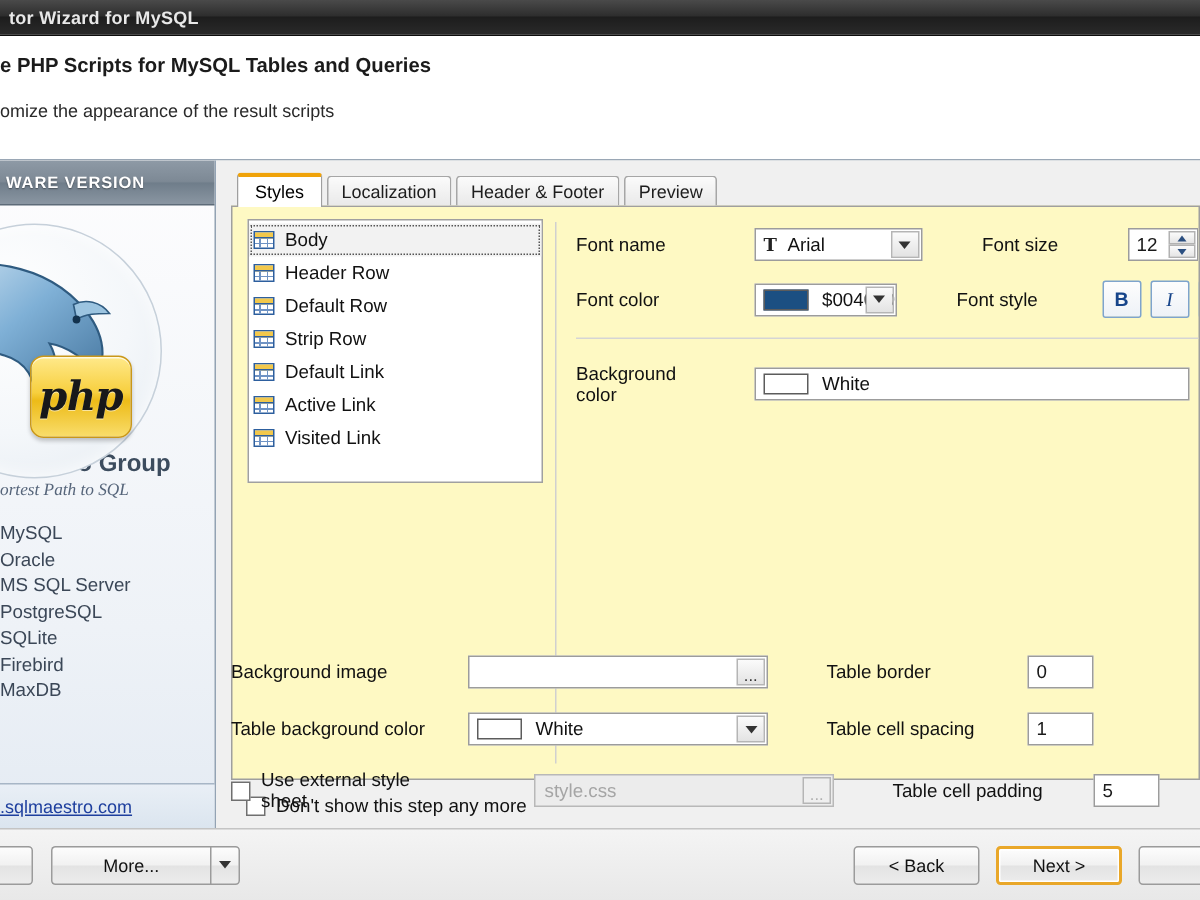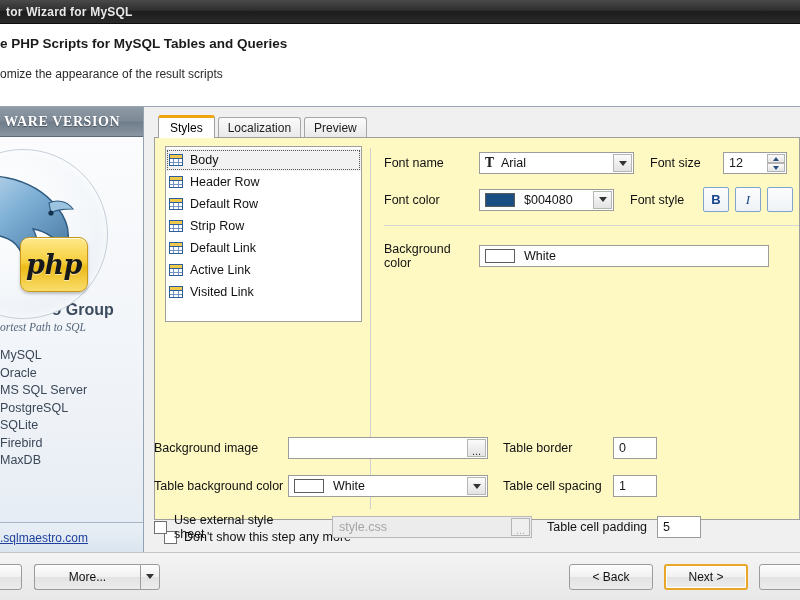--- a/index.html
+++ b/index.html
@@ -34,25 +34,24 @@
 
   
   .sidebar {
     width:144px; flex:0 0 144px; position:relative;
     background:linear-gradient(180deg,#fdfdfe 0%, #eef2f7 70%, #e4ebf3 100%);
     border-right:1px solid #93a3b4; display:flex; flex-direction:column;
   }
   .sb-banner {
     height:30px; flex:0 0 30px;
     background:linear-gradient(180deg,#8e9aa6 0%, #7d8995 48%, #6f7d8a 52%, #8a96a2 100%);
-    color:#fff; font-size:14px; font-weight:bold; letter-spacing:.6px;
+    color:#fff; font-size:11px; font-weight:bold; letter-spacing:.6px;
     display:flex; align-items:center; padding-left:4px;
     border-bottom:1px solid #5d6b78;
     text-shadow:0 1px 1px rgba(0,0,0,.4);
-    font-family:Liberation Serif, serif;
   }
   .sb-logo { position:relative; height:160px; flex:0 0 160px; }
   .sb-circle {
     position:absolute; left:-62px; top:12px; width:170px; height:170px;
     border-radius:50%; background:radial-gradient(circle at 38% 32%,#ffffff 0%,#f4f7fa 55%,#e3eaf1 100%);
     border:1px solid #c6d0da; box-shadow:inset 0 0 12px rgba(255,255,255,.9);
   }
   .dolphin { position:absolute; left:-55px; top:28px; }
   .php-badge {
     position:absolute; left:20px; top:100px; width:68px; height:55px;
@@ -115,21 +114,21 @@
     background:
       linear-gradient(90deg, transparent 3px, #6f93c4 3px, #6f93c4 4px, transparent 4px),
       linear-gradient(90deg, transparent 8px, #6f93c4 8px, #6f93c4 9px, transparent 9px),
       linear-gradient(180deg, transparent 3px, #6f93c4 3px, #6f93c4 4px, transparent 4px);
   }
 
   .vdiv { width:1px; background:#d0d0d0; margin:10px 0; flex:0 0 1px; }
 
   
   .panel-right { flex:1 1 auto; padding:14px 0 0 13px; min-width:0; }
-  .row { display:flex; align-items:center; margin-bottom:13px; }
+  .row { display:flex; align-items:center; margin-bottom:13px;gap:24px; }
   .lbl { font-size:12.5px; color:#111; }
   .lbl.w1 { width:95px; flex:0 0 95px; }
   .lbl.w2 { width:73px; flex:0 0 73px; margin-left:16px;}
   .lbl.w3 { width:134px; flex:0 0 134px; }
 
   .combo {
     height:22px; border:1px solid #9c9c9c; background:#fff;
     display:flex; align-items:center; position:relative; padding-left:5px;
     font-size:12.5px; color:#111;
   }
@@ -253,20 +252,21 @@
       <div class="sb-footer">
         <a class="sb-link" href="#">.sqlmaestro.com</a>
       </div>
     </div>
 
     <div class="main">
 
       <div class="tabstrip">
         <div class="tab active">Styles</div>
         <div class="tab">Localization</div>
+        <div class="tab">Header &amp; Footer</div>
         <div class="tab">Preview</div>
       </div>
 
       <div class="tabpanel">
 
         <div class="panel-left">
           <div class="stylelist">
             <div class="li sel">
               <span class="tblicon"></span>
               <span class="li-label">Body</span>

